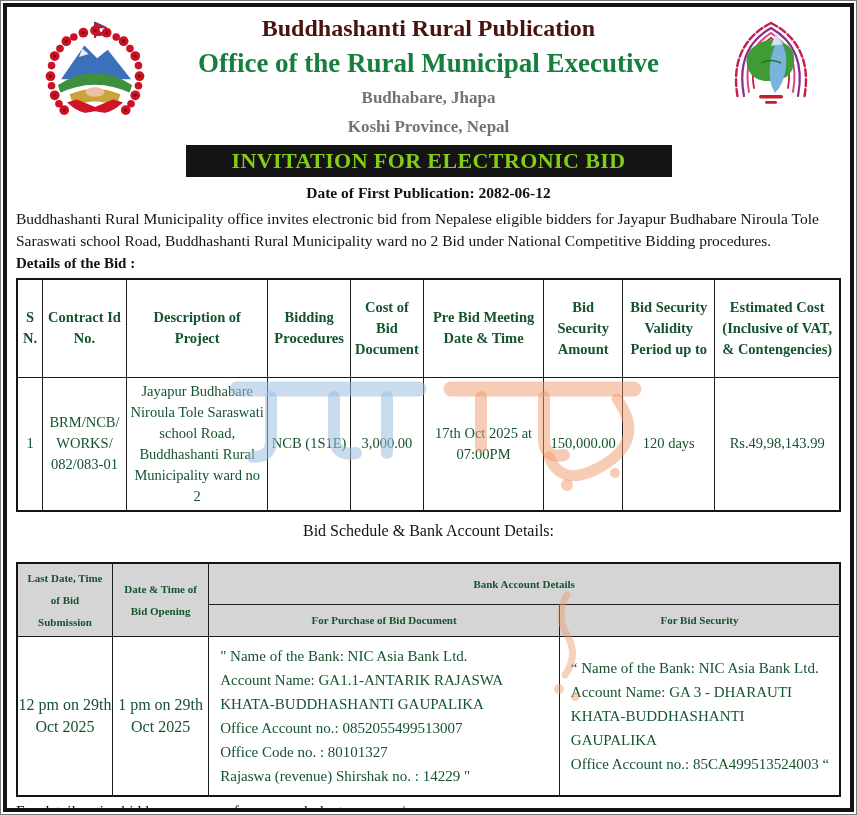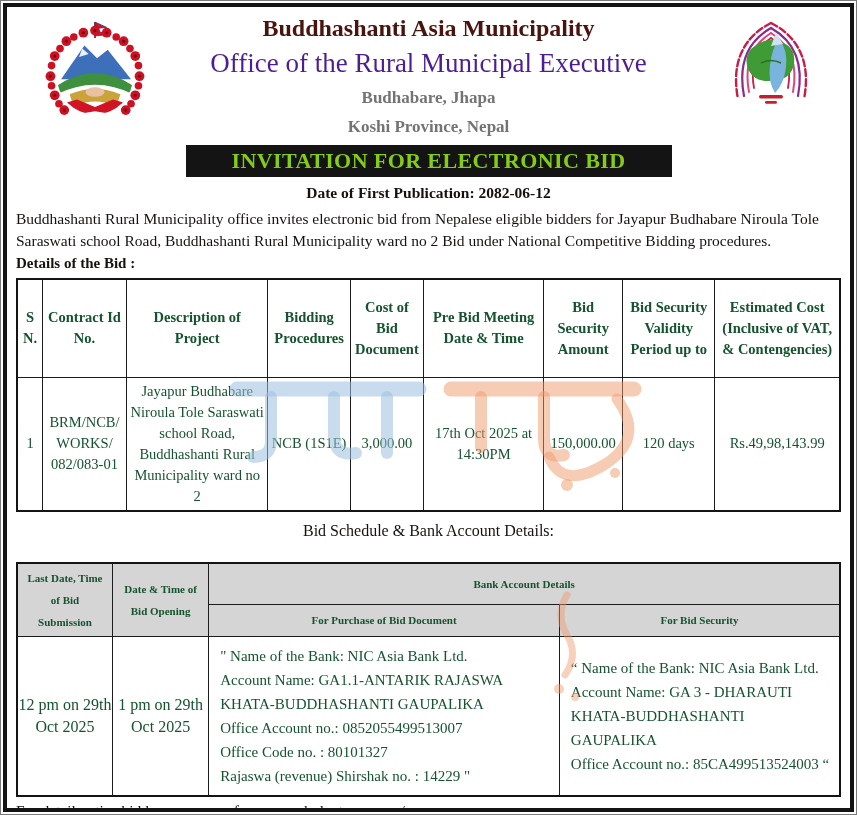--- a/index.html
+++ b/index.html
@@ -7,21 +7,21 @@
   body { font-family:"Liberation Serif","DejaVu Serif",serif; color:#17110e; }
   .page { position:relative; width:857px; height:815px; background:#fff; border:1px solid #7a7a7a; overflow:hidden; }
   .frame { position:absolute; inset:2px; border:4px solid #141414; padding:2px 9px 0 9px; overflow:hidden; background:transparent; }
 
   
   .header { display:grid; grid-template-columns:148px 1fr 148px; align-items:start; }
   .logo-box-left { padding:10px 0 0 26px; }
   .logo-box-right { padding:10px 18px 0 0; display:flex; justify-content:flex-end; }
   .titles { text-align:center; }
   .org-name   { font-size:24px; font-weight:bold; color:#49130e; line-height:30px; margin-top:4px; }
-  .office-name{ font-size:27px; font-weight:normal; color:#4c1d95; line-height:34px; margin-top:3px; }
+  .office-name{ font-size:27px; font-weight:bold; color:#15803d; line-height:34px; margin-top:3px; }
   .addr { font-size:17px; font-weight:bold; color:#737373; line-height:22px; margin-top:7px; }
 
   .banner-wrap { text-align:center; margin-top:7px; }
   .banner { display:inline-block; min-width:486px; background:#141414; color:#84cc16;
             font-size:22px; font-weight:bold; letter-spacing:.4px; line-height:24px; padding:4px 28px; }
   .pubdate { text-align:center; font-size:15.5px; font-weight:bold; margin-top:7px; }
 
   .intro { font-size:15.5px; line-height:22px; margin-top:6px; }
   .details-label { font-size:15px; font-weight:bold; margin-top:3px; }
 
@@ -149,21 +149,21 @@
               <circle cx="88" cy="71" r="1.5"></circle>
                 <circle cx="12" cy="71" r="1.5"></circle>
               <circle cx="79" cy="85" r="1.5"></circle>
                 <circle cx="21" cy="85" r="1.5"></circle>
             </g>
           </g>
         </svg>
       </div>
 
       <div class="titles">
-        <div class="org-name">Buddhashanti Asia Municipality</div>
+        <div class="org-name">Buddhashanti Rural Publication</div>
         <div class="office-name">Office of the Rural Municipal Executive</div>
         <div class="addr">Budhabare, Jhapa</div>
         <div class="addr">Koshi Province, Nepal</div>
       </div>
 
       <div class="logo-box-right">
         <svg width="104" height="100" viewBox="0 0 100 100">
           <g fill="none" stroke-linecap="round">
             <path d="M50 4 C22 18 10 44 17 80" stroke="#c41f4a" stroke-width="2.4" stroke-dasharray="7 3"></path>
             <path d="M50 4 C78 18 90 44 83 80" stroke="#c41f4a" stroke-width="2.4" stroke-dasharray="7 3"></path>
@@ -215,21 +215,21 @@
         <th>Bid Security Amount</th>
         <th>Bid Security Validity Period up to</th>
         <th>Estimated Cost (Inclusive of VAT, &amp; Contengencies)</th>
       </tr>
       <tr>
         <td>1</td>
         <td>BRM/NCB/ WORKS/ 082/083-01</td>
         <td>Jayapur Budhabare Niroula Tole Saraswati school Road, Buddhashanti Rural Municipality ward no 2</td>
         <td>NCB (1S1E)</td>
         <td>3,000.00</td>
-        <td>17th Oct 2025 at 14:30PM</td>
+        <td>17th Oct 2025 at 07:00PM</td>
         <td>150,000.00</td>
         <td>120 days</td>
         <td>Rs.49,98,143.99</td>
       </tr>
     </tbody>
       </table>
 
     <div class="schedule-title">Bid Schedule &amp; Bank Account Details:</div>
 
     <table class="sch-table">

